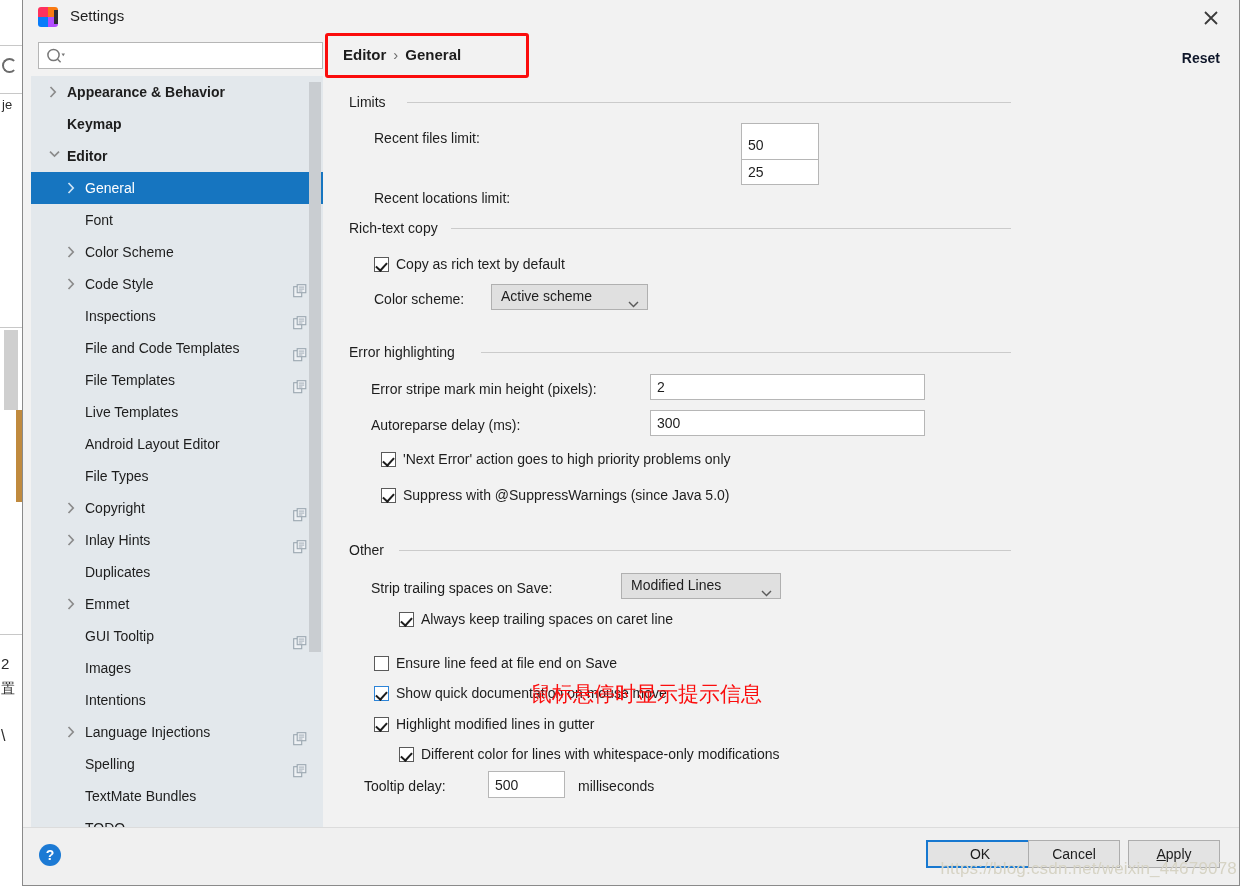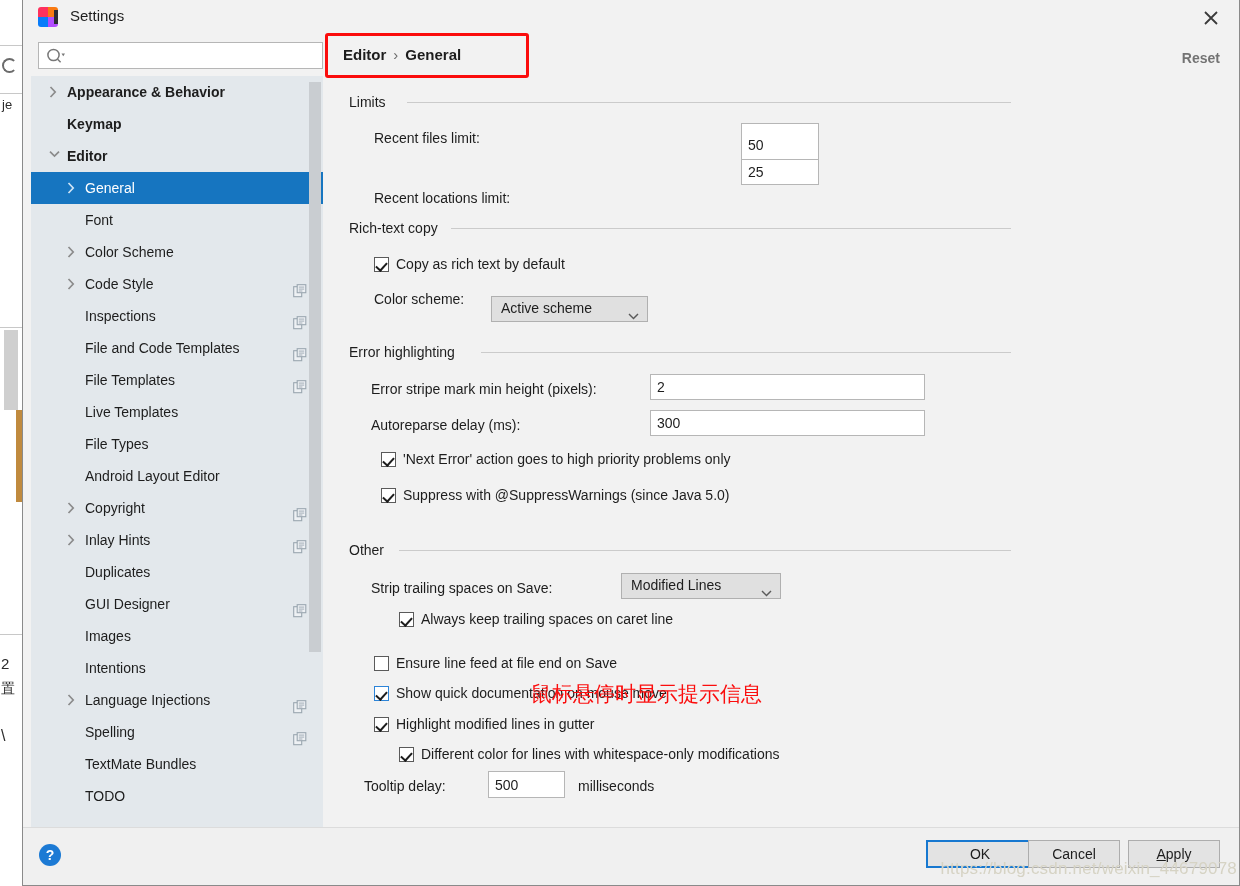--- a/index.html
+++ b/index.html
@@ -124,21 +124,21 @@
     background: #f2f2f2;
   }
   .breadcrumb-text {
     position: absolute; left: 320px; top: 46px;
     font-size: 15px; font-weight: bold; color: #1d1d1d;
   }
   .breadcrumb-sep { color: #6b6b6b; font-weight: normal; padding: 0 7px; }
 
   .reset-link {
     position: absolute; right: 19px; top: 50px;
-    font-size: 14px; font-weight: bold; color: #737373; cursor: pointer;
+    font-size: 14px; font-weight: bold; color: #0f172a; cursor: pointer;
   }
 
   
   .content {
     position: absolute; left: 310px; top: 78px;
     width: 908px; height: 750px;
     background: #f2f2f2; overflow: hidden;
   }
 
   .section-head {
@@ -339,26 +339,26 @@
             <span class="copy-icon"><svg width="14" height="14" viewBox="0 0 14 14">
                 <rect x="0.7" y="2.7" width="8" height="10" fill="#eef1f4" stroke="#9aa6b0" stroke-width="1.1"></rect>
                 <rect x="4.2" y="0.7" width="8.6" height="8" fill="#eef1f4" stroke="#9aa6b0" stroke-width="1.1"></rect>
                 <path d="M5.8 3.1 H11.2 M5.8 5.1 H11.2 M5.8 7 H9.4" stroke="#9aa6b0" stroke-width="0.9"></path>
               </svg></span>
           </div>
           <div class="tree-row lvl-2">
             <span class="label">Live Templates</span>
           </div>
           <div class="tree-row lvl-2">
+            <span class="label">Android Layout Editor</span>
+          </div>
+          <div class="tree-row lvl-2">
             <span class="label">File Types</span>
           </div>
           <div class="tree-row lvl-2">
-            <span class="label">Android Layout Editor</span>
-          </div>
-          <div class="tree-row lvl-2">
             <span class="arrow">
               <svg width="8" height="12" viewBox="0 0 8 12">
                 <path d="M1.5 1 L6.2 6 L1.5 11" stroke="#8b8b8b" stroke-width="1.7" fill="none"></path>
               </svg>
             </span>
             <span class="label">Copyright</span>
             <span class="copy-icon"><svg width="14" height="14" viewBox="0 0 14 14">
                 <rect x="0.7" y="2.7" width="8" height="10" fill="#eef1f4" stroke="#9aa6b0" stroke-width="1.1"></rect>
                 <rect x="4.2" y="0.7" width="8.6" height="8" fill="#eef1f4" stroke="#9aa6b0" stroke-width="1.1"></rect>
                 <path d="M5.8 3.1 H11.2 M5.8 5.1 H11.2 M5.8 7 H9.4" stroke="#9aa6b0" stroke-width="0.9"></path>
@@ -374,21 +374,29 @@
             <span class="copy-icon"><svg width="14" height="14" viewBox="0 0 14 14">
                 <rect x="0.7" y="2.7" width="8" height="10" fill="#eef1f4" stroke="#9aa6b0" stroke-width="1.1"></rect>
                 <rect x="4.2" y="0.7" width="8.6" height="8" fill="#eef1f4" stroke="#9aa6b0" stroke-width="1.1"></rect>
                 <path d="M5.8 3.1 H11.2 M5.8 5.1 H11.2 M5.8 7 H9.4" stroke="#9aa6b0" stroke-width="0.9"></path>
               </svg></span>
           </div>
           <div class="tree-row lvl-2">
             <span class="label">Duplicates</span>
           </div>
           <div class="tree-row lvl-2">
-            <span class="label">GUI Designer</span>
+            <span class="arrow">
+              <svg width="8" height="12" viewBox="0 0 8 12">
+                <path d="M1.5 1 L6.2 6 L1.5 11" stroke="#8b8b8b" stroke-width="1.7" fill="none"></path>
+              </svg>
+            </span>
+            <span class="label">Emmet</span>
+          </div>
+          <div class="tree-row lvl-2">
+            <span class="label">GUI Tooltip</span>
             <span class="copy-icon"><svg width="14" height="14" viewBox="0 0 14 14">
                 <rect x="0.7" y="2.7" width="8" height="10" fill="#eef1f4" stroke="#9aa6b0" stroke-width="1.1"></rect>
                 <rect x="4.2" y="0.7" width="8.6" height="8" fill="#eef1f4" stroke="#9aa6b0" stroke-width="1.1"></rect>
                 <path d="M5.8 3.1 H11.2 M5.8 5.1 H11.2 M5.8 7 H9.4" stroke="#9aa6b0" stroke-width="0.9"></path>
               </svg></span>
           </div>
           <div class="tree-row lvl-2">
             <span class="label">Images</span>
           </div>
           <div class="tree-row lvl-2">
@@ -443,21 +451,21 @@
       <input class="txt-field" style="left: 408px; top: 81px; width: 78px; height: 26px;" value="25">
 
       <div class="section-head" style="left:16px; top:142px;">Rich-text copy</div>
       <div class="section-rule" style="left:118px; top:150px; width:560px;"></div>
 
       <div class="cb-row" style="left:41px; top:177px;">
         <span class="cbox checked"></span><span class="cb-label">Copy as rich text by default</span>
       </div>
 
       <div class="row-label" style="left:41px; top:213px;">Color scheme:</div>
-      <div class="combo" style="left:158px; top:206px; width:157px; height:26px;margin-top:12px;">
+      <div class="combo" style="left:158px; top:206px; width:157px; height:26px;">
         <span class="ctext">Active scheme</span>
         <span class="carrow">
           <svg width="11" height="7" viewBox="0 0 11 7">
               <path d="M1 1 L5.5 5.6 L10 1" stroke="#5a5a5a" stroke-width="1.4" fill="none"></path>
             </svg>
         </span>
       </div>
 
       <div class="section-head" style="left:16px; top:266px;">Error highlighting</div>
       <div class="section-rule" style="left:148px; top:274px; width:530px;"></div>

